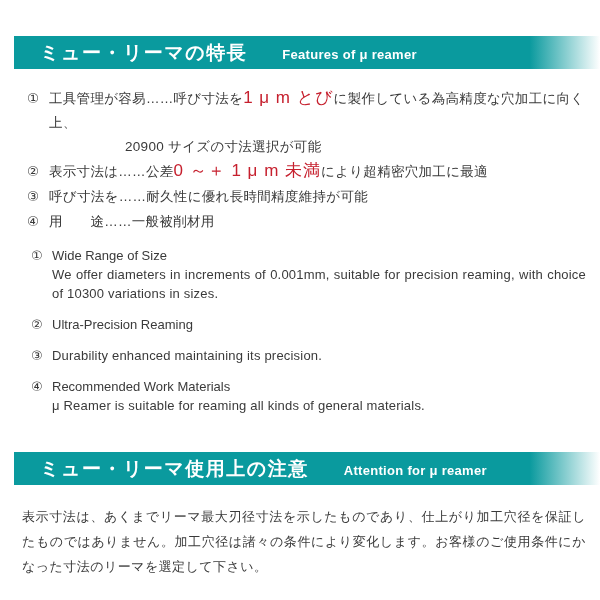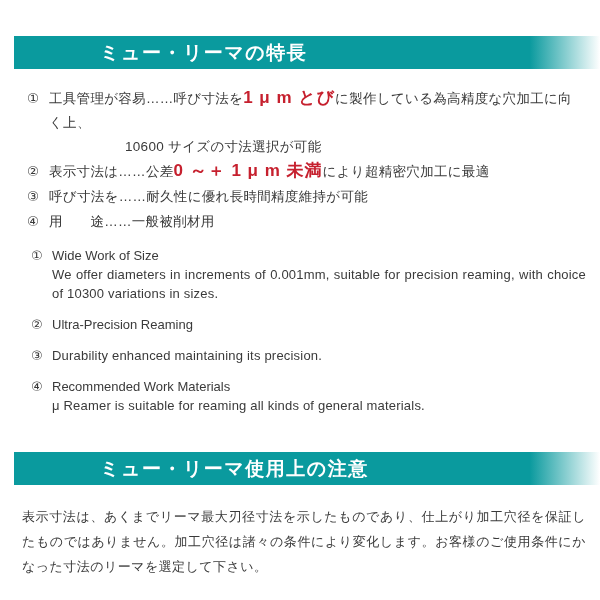--- a/index.html
+++ b/index.html
@@ -18,54 +18,53 @@
   
   .band {
     margin-left: 14px;
     height: 33px;
     background: linear-gradient(to right, #0a9a9e 0%, #0a9a9e 88%, rgba(10,154,158,0) 100%);
     display: flex;
     align-items: baseline;
     padding-left: 26px;
     padding-top: 4px;
     white-space: nowrap;
-    flex-direction: column;
   }
   .band-jp {
     color: #ffffff;
     font-size: 19px;
     font-weight: bold;
     letter-spacing: 1.5px;
     line-height: 26px;
   }
   .band-en {
     color: #ffffff;
     font-size: 13px;
     font-weight: bold;
-    margin-left: 60px;
+    margin-left: 35px;
     letter-spacing: 0.3px;
   }
   
   .jp-list {
     margin: 18px 14px 0 27px;
   }
   .jp-item {
     display: flex;
     font-size: 13.5px;
     line-height: 24px;
     letter-spacing: 0.3px;
     margin-bottom: 1px;
   }
   .jp-item .num {
     flex: 0 0 20px;
     margin-right: 2px;
   }
   .jp-item .em {
     color: #c6202e;
-    font-weight: bold;
+    font-weight: normal;
     font-size: 17px;
     line-height: 18px;
     letter-spacing: 1px;
   }
   .jp-line2 {
     padding-left: 76px;
   }
   
   .en-list {
     margin: 12px 14px 0 31px;
@@ -107,21 +106,21 @@
     <span class="band-jp">ミュー・リーマの特長</span>
     <span class="band-en">Features of μ reamer</span>
   </div>
 
   <div class="jp-list">
 
     <div class="jp-item">
       <span class="num">①</span>
       <div class="jp-text">
         <span>工具管理が容易……呼び寸法を</span><span class="em">1 μ m とび</span><span>に製作している為高精度な穴加工に向く上、</span>
-        <div class="jp-line2">10600 サイズの寸法選択が可能</div>
+        <div class="jp-line2">20900 サイズの寸法選択が可能</div>
       </div>
     </div>
 
     <div class="jp-item">
       <span class="num">②</span>
       <div class="jp-text">
         <span>表示寸法は……公差</span><span class="em">0 ～＋ 1 μ m 未満</span><span>により超精密穴加工に最適</span>
       </div>
     </div>
 
@@ -139,21 +138,21 @@
       </div>
     </div>
 
   </div>
 
   <div class="en-list">
 
     <div class="en-item">
       <span class="num">①</span>
       <div class="en-body-wrap">
-        <div class="en-title">Wide Work of Size</div>
+        <div class="en-title">Wide Range of Size</div>
         <div class="en-body">We offer diameters in increments of 0.001mm, suitable for precision reaming, with choice of 10300 variations in sizes.</div>
       </div>
     </div>
 
     <div class="en-item">
       <span class="num">②</span>
       <div class="en-body-wrap">
         <div class="en-title">Ultra-Precision Reaming</div>
       </div>
     </div>

